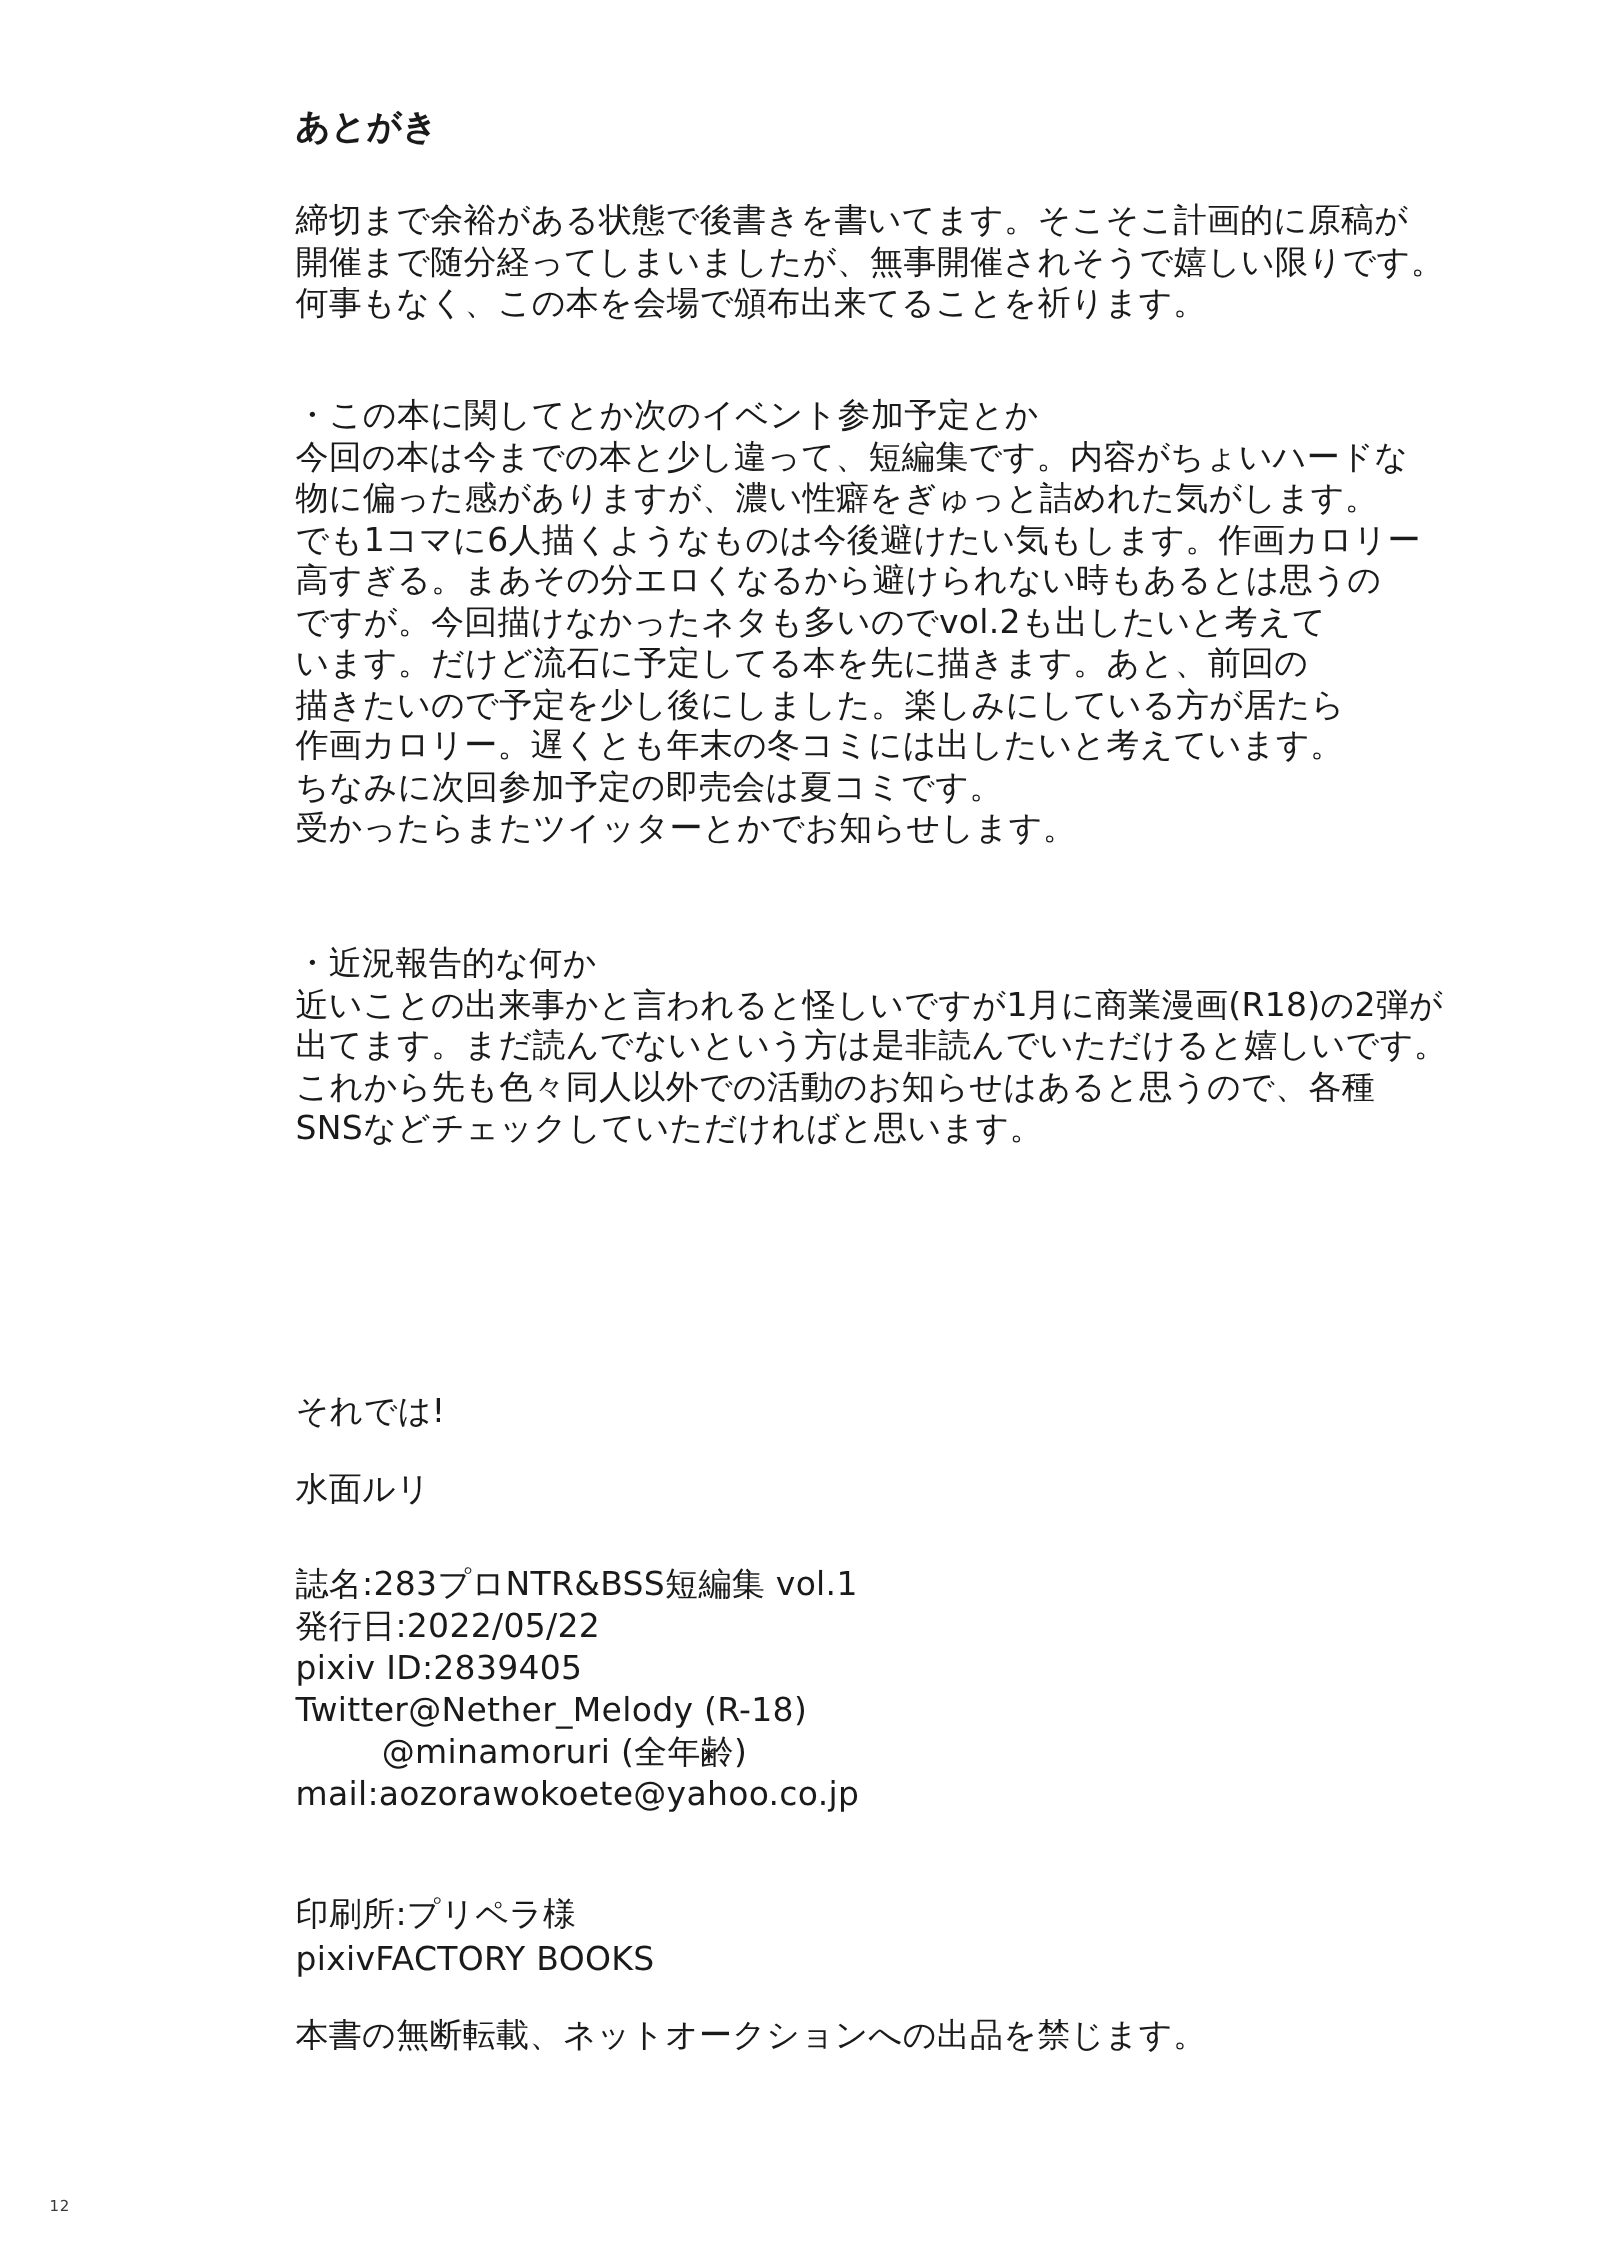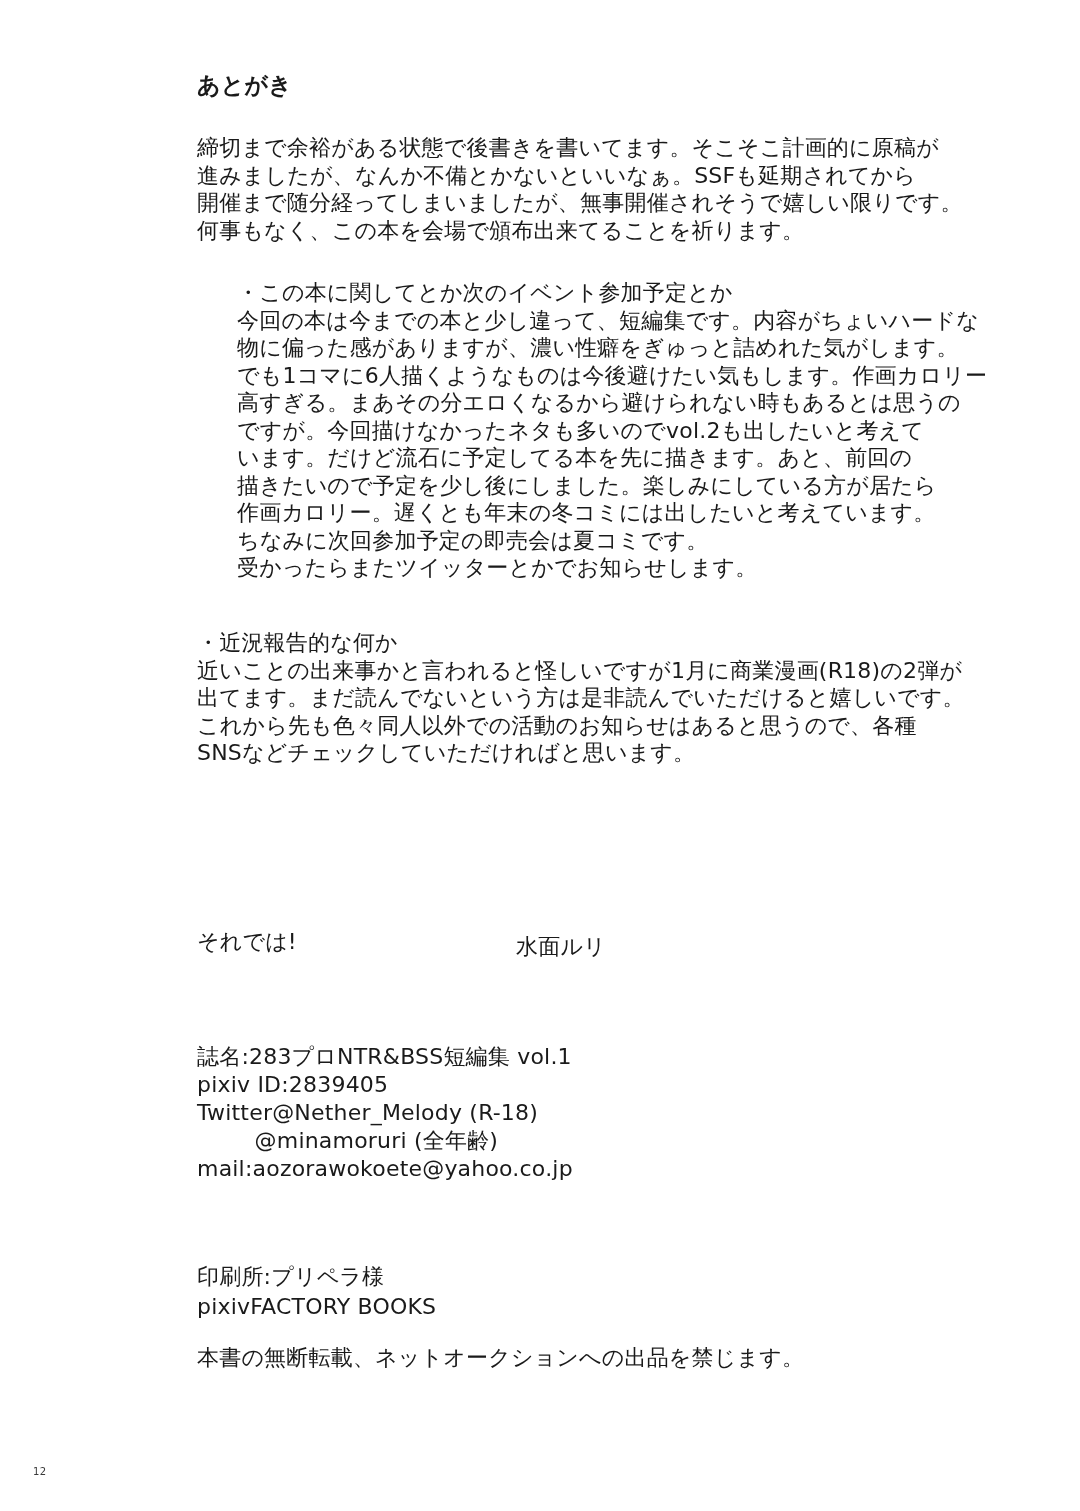--- a/index.html
+++ b/index.html
@@ -29,33 +29,32 @@
     white-space: pre;
   }
   #page-title {
     top: 72px;
     font-size: 23px;
   }
   #intro-para {
     top: 134px;
   }
   #section-book-events {
-    top: 279px;
-    margin-left: 40px;
+    top: 264px;
   }
   #section-news {
     top: 629px;
   }
   #closing-line {
     top: 928px;
   }
   #signature-line {
-    top: 933px;
+    top: 980px;
     width: 728px;
-    text-align: center;
+    text-align: left;
   }
   #colophon-block {
     top: 1043px;
     line-height: 28px;
   }
   #printer-block {
     top: 1262px;
     line-height: 30px;
   }
   #disclaimer-line {
@@ -69,21 +68,20 @@
     letter-spacing: 0.5px;
   }
 </style>
 </head>
 <body>
 
 <h1 class="abs body-text" id="page-title" style="font-weight: bold; margin: 0;">あとがき</h1>
 
 <div class="abs body-text" id="intro-para">
     <div class="line">締切まで余裕がある状態で後書きを書いてます。そこそこ計画的に原稿が</div>
-    <div class="line">進みましたが、なんか不備とかないといいなぁ。SSFも延期されてから</div>
     <div class="line">開催まで随分経ってしまいましたが、無事開催されそうで嬉しい限りです。</div>
     <div class="line">何事もなく、この本を会場で頒布出来てることを祈ります。</div>
   </div>
 
 <div class="abs body-text" id="section-book-events">
   <div class="line">・この本に関してとか次のイベント参加予定とか</div>
   <div>
       <div class="line">今回の本は今までの本と少し違って、短編集です。内容がちょいハードな</div>
       <div class="line">物に偏った感がありますが、濃い性癖をぎゅっと詰めれた気がします。</div>
       <div class="line">でも1コマに6人描くようなものは今後避けたい気もします。作画カロリー</div>
@@ -106,20 +104,21 @@
       <div class="line">SNSなどチェックしていただければと思います。</div>
     </div>
 </div>
 
 <div class="abs body-text" id="closing-line">それでは!</div>
 
 <div class="abs body-text" id="signature-line">水面ルリ</div>
 
 <div class="abs body-text" id="colophon-block">
     <div class="line">誌名:283プロNTR&amp;BSS短編集 vol.1</div>
+    <div class="line">発行日:2022/05/22</div>
     <div class="line">pixiv ID:2839405</div>
     <div class="line">Twitter@Nether_Melody (R-18)</div>
     <div class="line">        @minamoruri (全年齢)</div>
     <div class="line">mail:aozorawokoete@yahoo.co.jp</div>
   </div>
 
 <div class="abs body-text" id="printer-block">
     <div class="line">印刷所:プリペラ様</div>
     <div class="line">pixivFACTORY BOOKS</div>
   </div>

